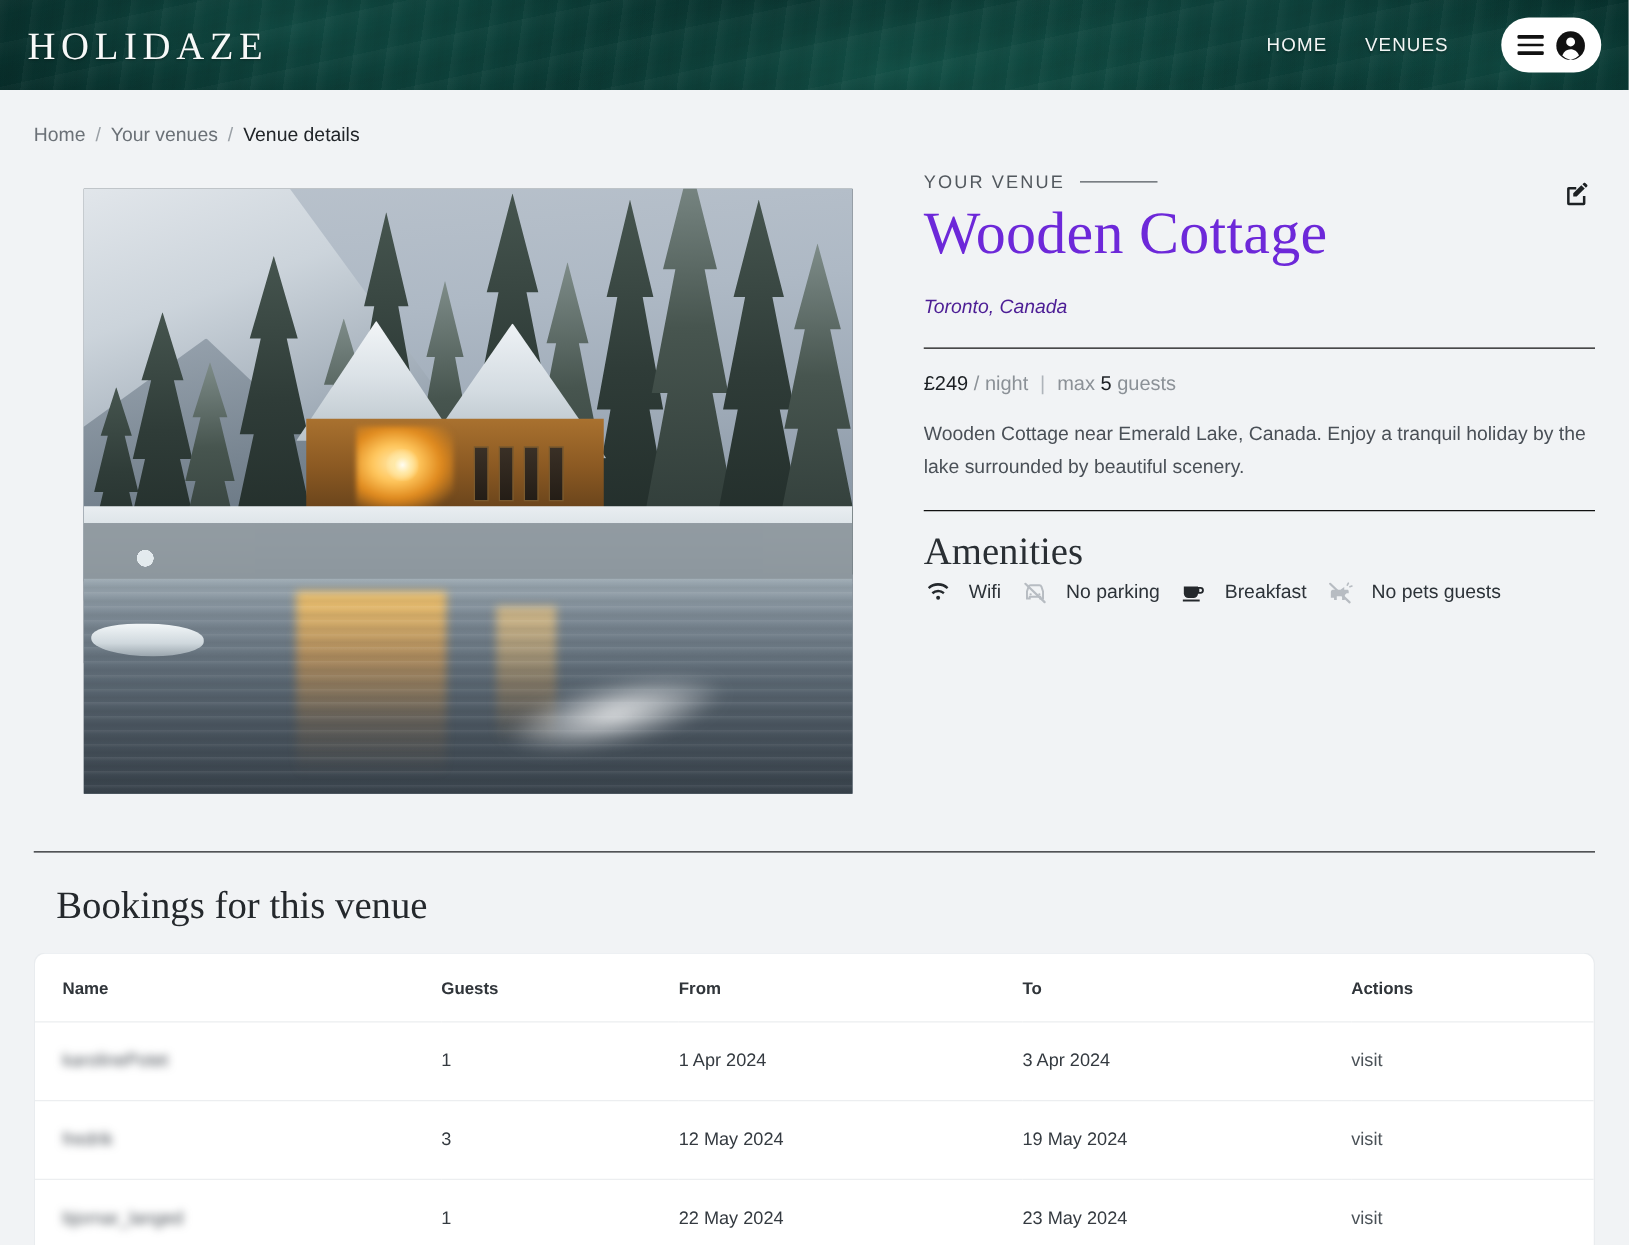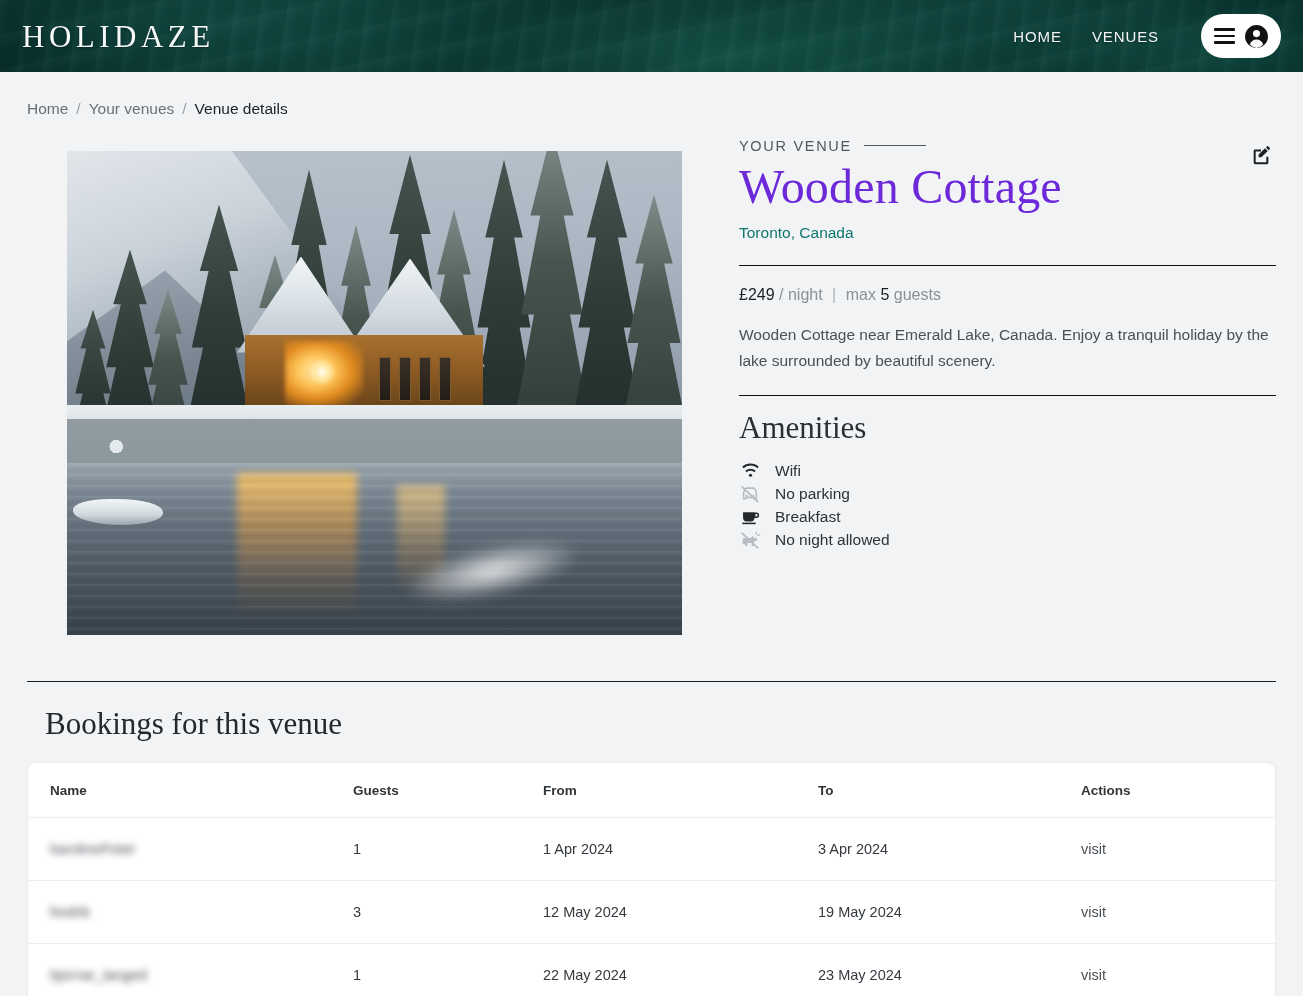--- a/index.html
+++ b/index.html
@@ -235,41 +235,41 @@
   .eyebrow-rule { width: 62px; height: 1px; background: #52585e; }
   .venue-title {
     font-family: "Liberation Serif", serif;
     font-size: 48px;
     font-weight: 400;
     line-height: 1.08;
     margin: 4px 0 0 0;
     color: #6d28d9;
     letter-spacing: .2px;
   }
-  .venue-loc { font-size: 15.5px; color: #0f766e; margin-top: 12px; }
+  .venue-loc { font-size: 15.5px; color: #4c1d95; margin-top: 25px; font-style: italic; }
   .rule { height: 1px; background: #111; margin: 23px 0 0 0; }
   .price-row { font-size: 16px; margin-top: 20px; color: #8b9197; }
   .price-row .strong { color: #1b1f23; font-weight: 400; }
   .price-row .sep { color: #aeb4ba; margin: 0 5px; }
   .desc {
     font-size: 15.5px;
     line-height: 1.62;
     color: #4a5057;
     margin-top: 18px;
     max-width: 575px;
   }
   .rule2 { height: 1px; background: #111; margin-top: 22px; }
   .amen-title {
     font-family: "Liberation Serif", serif;
     font-size: 31px;
     font-weight: 400;
     color: #2a2f34;
     margin: 14px 0 0 0;
   }
-  .amen-list { margin-top: 14px; display: flex; flex-direction: column; gap: 1px; }
+  .amen-list { margin-top: 4px; display: flex; gap: 16px; }
   .amen-item { display: flex; align-items: center; gap: 14px; }
   .amen-ico { width: 22px; height: 22px; display: flex; align-items: center; justify-content: center; }
   .amen-label { font-size: 15.5px; color: #2c3238; }
   .amen-item.off .amen-label { color: #2c3238; }
 
   
   .section-divider { height: 1px; background: #1c1f22; margin: 30px 0 0 0; }
   .bookings-title {
     font-family: "Liberation Serif", serif;
     font-size: 31px;
@@ -466,21 +466,21 @@
         </div>
 
         <div class="amen-item off">
           <span class="amen-ico">
             <svg width="22" height="22" viewBox="0 0 24 24">
               <path d="M4 16.5V12c0-1.3.7-2.3 1.8-2.3h6.6l3.3-2.6v2.6h2.6c.9 0 1.3.6 1.3 1.4v1.6h-1.8l-1.6 1.5v4.3h-2.4v-3.2H9.2v3.2H6.8v-2z" fill="#b7bcc2"></path>
               <path d="M18.4 5.6l.9-1.8M20.6 7l1.8-.7" stroke="#b7bcc2" stroke-width="1.4" stroke-linecap="round"></path>
               <path d="M3.4 4.4l17 16.2" stroke="#b7bcc2" stroke-width="1.9" stroke-linecap="round"></path>
             </svg>
           </span>
-          <span class="amen-label">No night allowed</span>
+          <span class="amen-label">No pets guests</span>
         </div>
 
       </div>
     </div>
   </section>
 
   <div class="section-divider"></div>
 
   <h2 class="bookings-title">Bookings for this venue</h2>
 

